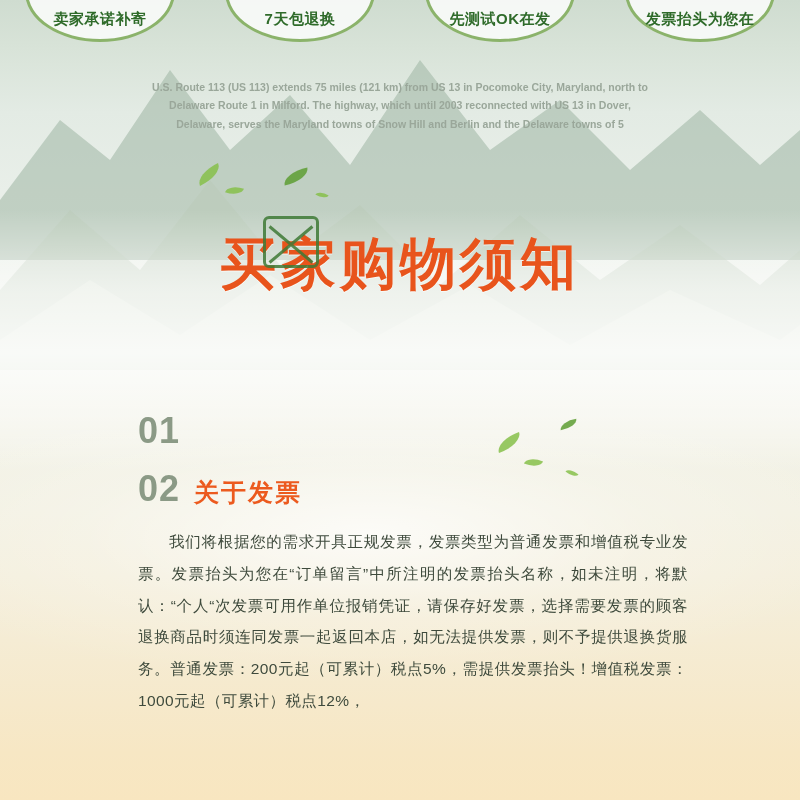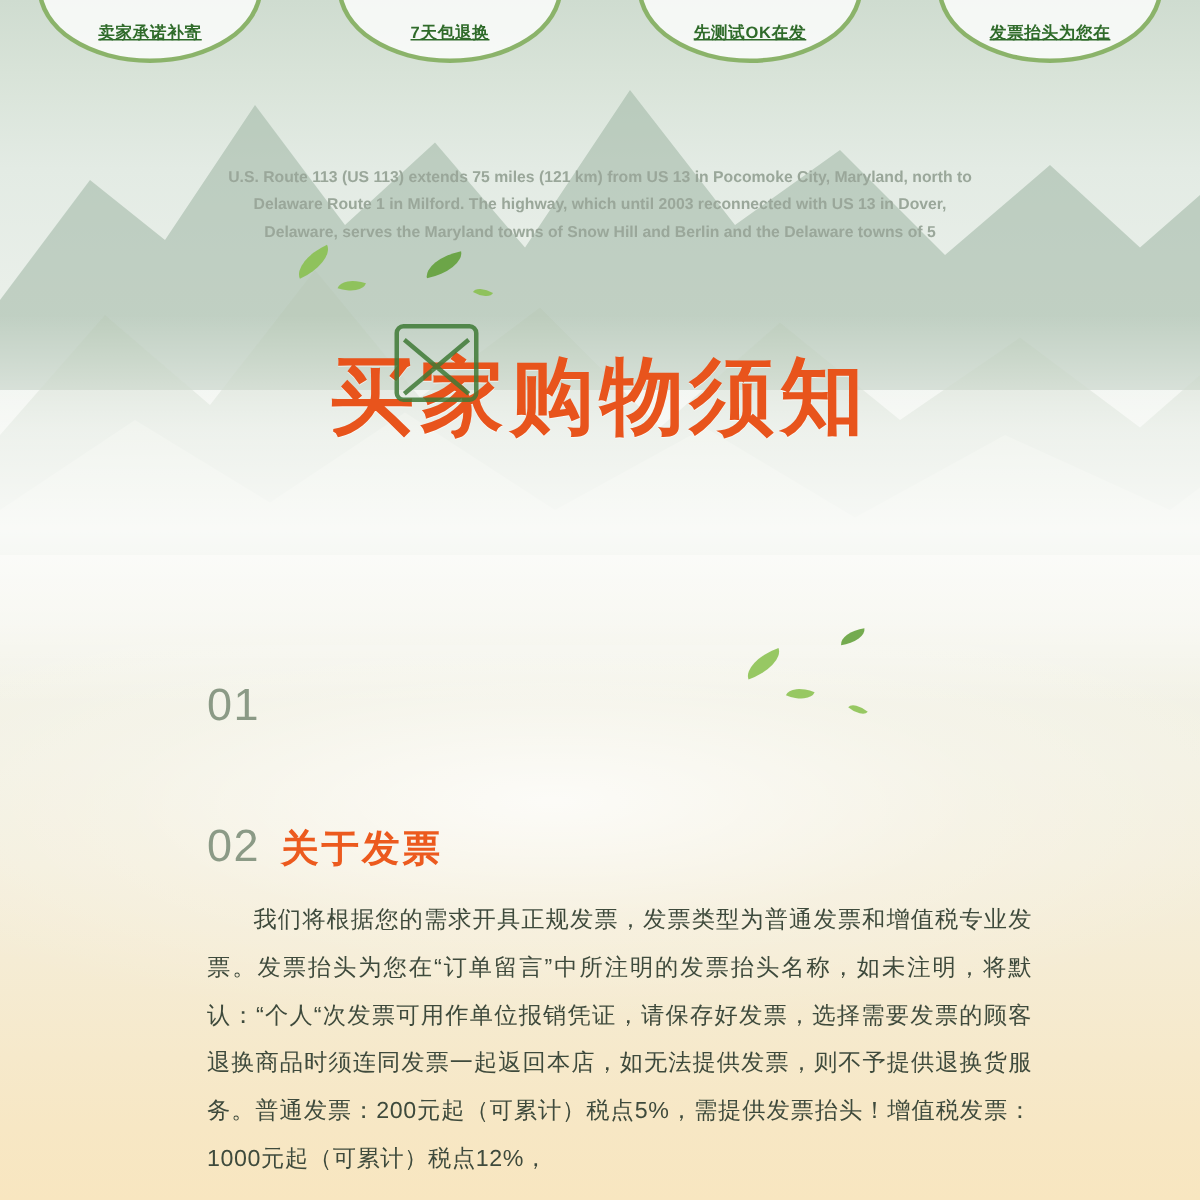--- a/index.html
+++ b/index.html
@@ -66,31 +66,30 @@
     border: 3px solid #8bb36a;
     border-radius: 50%;
     background: rgba(255,255,255,.78);
     display: flex;
     align-items: flex-end;
     justify-content: center;
     padding-bottom: 10px;
   }
   .badge-label {
     color: #2f6b2a;
-    font-size: 11px;
+    font-size: 15px;
     font-weight: bold;
     letter-spacing: .5px;
     white-space: nowrap;
-    text-decoration: underline;
   }
 
   
   .en-note {
     position: absolute;
-    top: 109px;
+    top: 78px;
     left: 150px;
     width: 500px;
     text-align: center;
     z-index: 5;
     color: #9aa79a;
     font-size: 10.5px;
     line-height: 1.75;
     font-weight: bold;
   }
 
@@ -160,25 +159,24 @@
     padding: 0 112px 0 138px;
   }
   .section { margin-bottom: 8px; }
   .sec-head {
     display: flex;
     align-items: baseline;
     gap: 14px;
     margin-bottom: 16px;
   }
   .sec-num {
-    font-size: 30px;
+    font-size: 36px;
     color: #8b9a86;
-    font-weight: 400;
+    font-weight: 700;
     letter-spacing: 1px;
-    margin-top: 44px;
   }
   .sec-title {
     font-size: 25px;
     color: #ec5a1e;
     font-weight: bold;
     letter-spacing: 2px;
   }
   .sec-body {
     font-size: 15.5px;
     line-height: 2.05;

